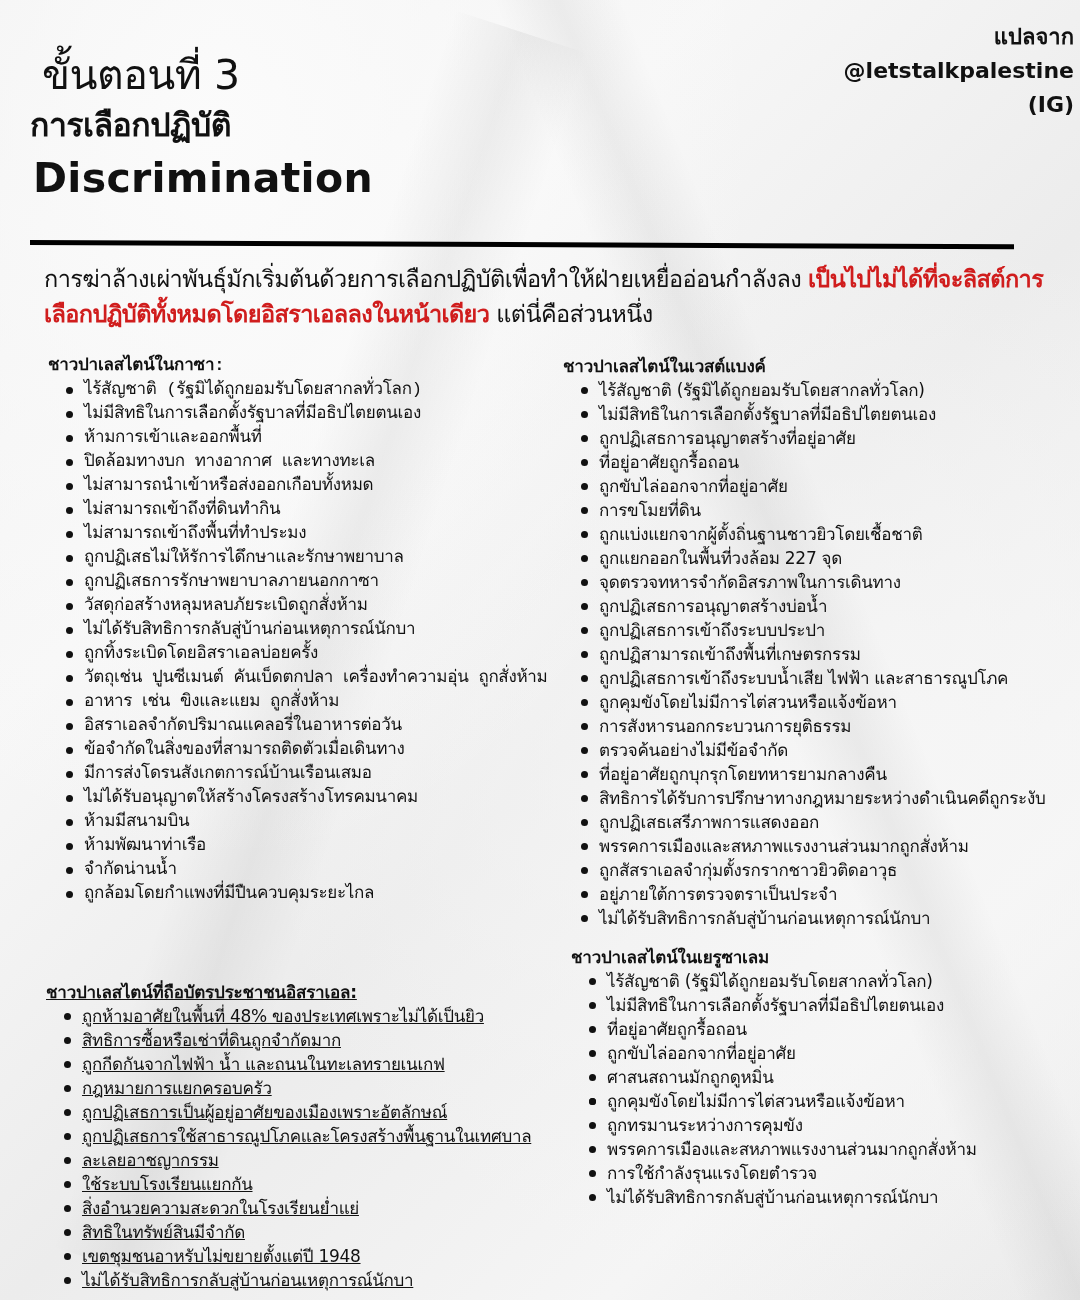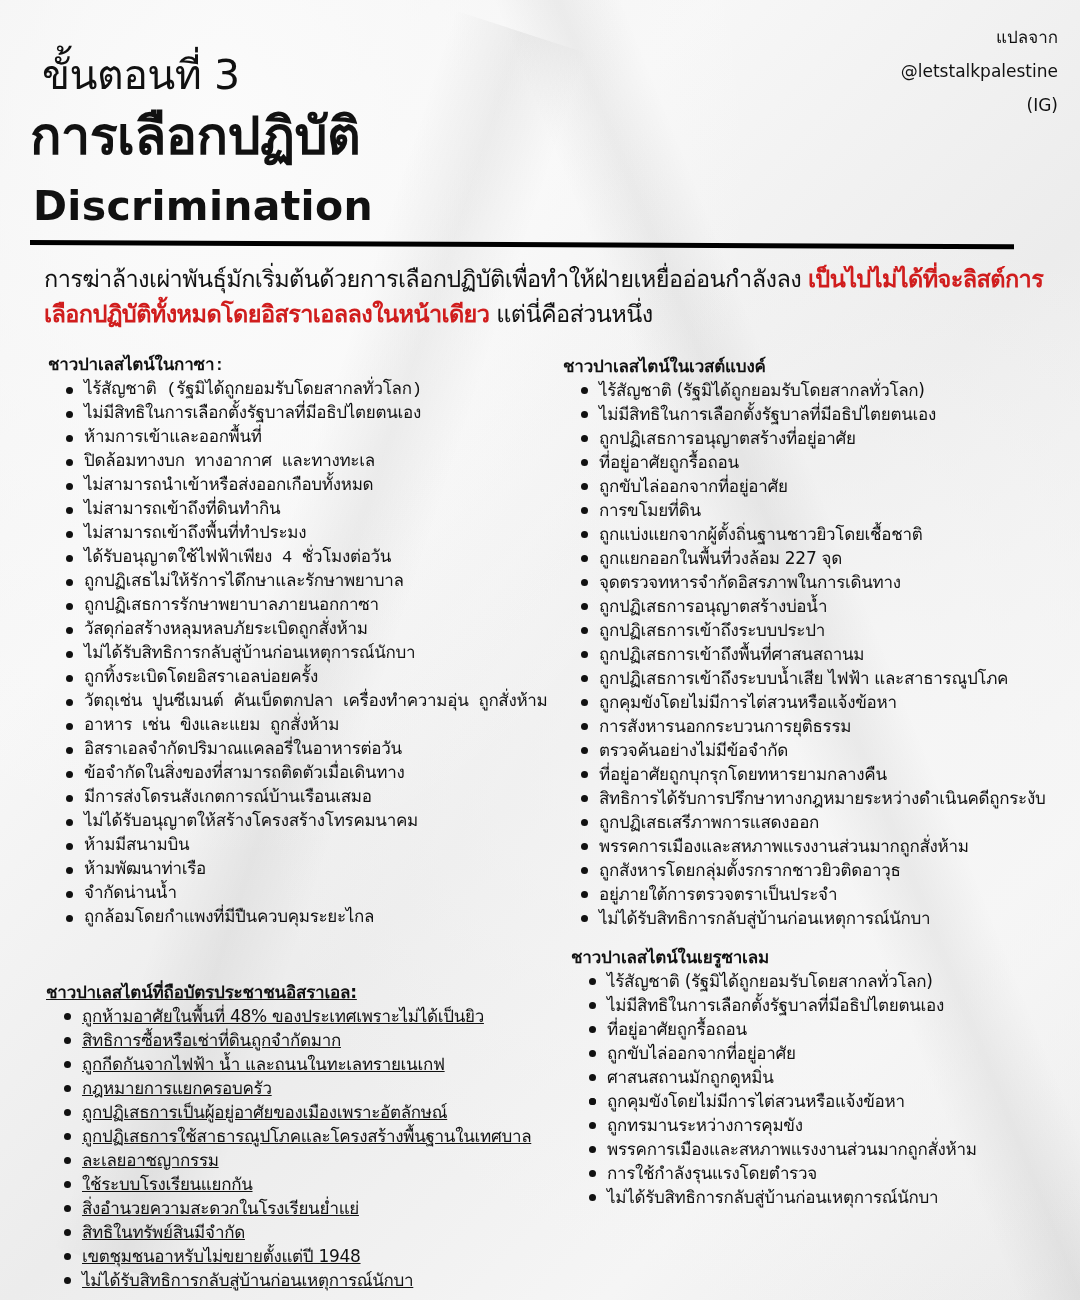--- a/index.html
+++ b/index.html
@@ -12,25 +12,25 @@
       radial-gradient(ellipse at 80% 60%, #f6f6f6 0%, rgba(246,246,246,0) 50%),
       linear-gradient(135deg, #efefef 0%, #f7f7f7 30%, #ececec 55%, #f5f5f5 80%, #eaeaea 100%);
     position: relative;
   }
   .crease {
     position: absolute; pointer-events: none;
     background: linear-gradient(90deg, rgba(0,0,0,0) 0%, rgba(0,0,0,0.05) 50%, rgba(0,0,0,0) 100%);
   }
   .header-left { position: absolute; left: 30px; top: 42px; }
   .step-label { font-size: 41px; font-weight: 400; line-height: 1.05; letter-spacing: -0.5px; margin: 12px; }
-  .main-title { font-size: 52px; font-weight: 700; line-height: 1.05; margin: 4px 0 0 0; letter-spacing: -0.5px; }
-  .sub-title { font-size: 41px; font-weight: 700; line-height: 1.1; margin: 20px 0 0 3px; letter-spacing: 0.3px; }
+  .main-title { font-size: 32px; font-weight: 700; line-height: 1.05; margin: 4px 0 0 0; letter-spacing: -0.5px; }
+  .sub-title { font-size: 41px; font-weight: 700; line-height: 1.1; margin: 13px 0 0 3px; letter-spacing: 0.3px; }
   .credit {
-    position: absolute; right: 22px; top: 20px; text-align: right;
-    font-size: 17px; line-height: 34px; font-weight: 400;
+    position: absolute; right: 6px; top: 20px; text-align: right;
+    font-size: 22px; line-height: 34px; font-weight: 700;
   }
   .divider {
     position: absolute; left: 30px; top: 240px; width: 984px; height: 5px;
     background: #000; transform: rotate(0.25deg); transform-origin: left center;
   }
   .intro {
     position: absolute; left: 44px; top: 262px; width: 1000px;
     font-size: 23.5px; line-height: 35px; letter-spacing: -0.6px;
   }
   .intro .hl { color: #d01d1d; font-weight: 700; }
@@ -72,21 +72,20 @@
 <div class="col" style="left:48px; top:354px;font-family:Liberation Mono, monospace;">
   <div class="section-title"><span class="label">ชาวปาเลสไตน์ในกาซา:</span></div>
   <ul class="items" id="list-0">
       <li><span class="bullet"></span><span>ไร้สัญชาติ (รัฐมิได้ถูกยอมรับโดยสากลทั่วโลก)</span></li>
       <li><span class="bullet"></span><span>ไม่มีสิทธิในการเลือกตั้งรัฐบาลที่มีอธิปไตยตนเอง</span></li>
       <li><span class="bullet"></span><span>ห้ามการเข้าและออกพื้นที่</span></li>
       <li><span class="bullet"></span><span>ปิดล้อมทางบก ทางอากาศ และทางทะเล</span></li>
       <li><span class="bullet"></span><span>ไม่สามารถนำเข้าหรือส่งออกเกือบทั้งหมด</span></li>
       <li><span class="bullet"></span><span>ไม่สามารถเข้าถึงที่ดินทำกิน</span></li>
       <li><span class="bullet"></span><span>ไม่สามารถเข้าถึงพื้นที่ทำประมง</span></li>
-      <li><span class="bullet"></span><span>ได้รับอนุญาตใช้ไฟฟ้าเพียง 4 ชั่วโมงต่อวัน</span></li>
       <li><span class="bullet"></span><span>ถูกปฏิเสธไม่ให้รัการไดึกษาและรักษาพยาบาล</span></li>
       <li><span class="bullet"></span><span>ถูกปฏิเสธการรักษาพยาบาลภายนอกกาซา</span></li>
       <li><span class="bullet"></span><span>วัสดุก่อสร้างหลุมหลบภัยระเบิดถูกสั่งห้าม</span></li>
       <li><span class="bullet"></span><span>ไม่ได้รับสิทธิการกลับสู่บ้านก่อนเหตุการณ์นักบา</span></li>
       <li><span class="bullet"></span><span>ถูกทิ้งระเบิดโดยอิสราเอลบ่อยครั้ง</span></li>
       <li><span class="bullet"></span><span>วัตถุเช่น ปูนซีเมนต์ คันเบ็ดตกปลา เครื่องทำความอุ่น ถูกสั่งห้าม</span></li>
       <li><span class="bullet"></span><span>อาหาร เช่น ขิงและแยม ถูกสั่งห้าม</span></li>
       <li><span class="bullet"></span><span>อิสราเอลจำกัดปริมาณแคลอรี่ในอาหารต่อวัน</span></li>
       <li><span class="bullet"></span><span>ข้อจำกัดในสิ่งของที่สามารถติดตัวเมื่อเดินทาง</span></li>
       <li><span class="bullet"></span><span>มีการส่งโดรนสังเกตการณ์บ้านเรือนเสมอ</span></li>
@@ -123,30 +122,30 @@
       <li><span class="bullet"></span><span>ไม่มีสิทธิในการเลือกตั้งรัฐบาลที่มีอธิปไตยตนเอง</span></li>
       <li><span class="bullet"></span><span>ถูกปฏิเสธการอนุญาตสร้างที่อยู่อาศัย</span></li>
       <li><span class="bullet"></span><span>ที่อยู่อาศัยถูกรื้อถอน</span></li>
       <li><span class="bullet"></span><span>ถูกขับไล่ออกจากที่อยู่อาศัย</span></li>
       <li><span class="bullet"></span><span>การขโมยที่ดิน</span></li>
       <li><span class="bullet"></span><span>ถูกแบ่งแยกจากผู้ตั้งถิ่นฐานชาวยิวโดยเชื้อชาติ</span></li>
       <li><span class="bullet"></span><span>ถูกแยกออกในพื้นที่วงล้อม 227 จุด</span></li>
       <li><span class="bullet"></span><span>จุดตรวจทหารจำกัดอิสรภาพในการเดินทาง</span></li>
       <li><span class="bullet"></span><span>ถูกปฏิเสธการอนุญาตสร้างบ่อน้ำ</span></li>
       <li><span class="bullet"></span><span>ถูกปฏิเสธการเข้าถึงระบบประปา</span></li>
-      <li><span class="bullet"></span><span>ถูกปฏิเสธการเข้าถึงพื้นที่ศาสนสถานม</span></li>
+      <li><span class="bullet"></span><span>ถูกปฏิสามารถเข้าถึงพื้นที่เกษตรกรรม</span></li>
       <li><span class="bullet"></span><span>ถูกปฏิเสธการเข้าถึงระบบน้ำเสีย ไฟฟ้า และสาธารณูปโภค</span></li>
       <li><span class="bullet"></span><span>ถูกคุมขังโดยไม่มีการไต่สวนหรือแจ้งข้อหา</span></li>
       <li><span class="bullet"></span><span>การสังหารนอกกระบวนการยุติธรรม</span></li>
       <li><span class="bullet"></span><span>ตรวจค้นอย่างไม่มีข้อจำกัด</span></li>
       <li><span class="bullet"></span><span>ที่อยู่อาศัยถูกบุกรุกโดยทหารยามกลางคืน</span></li>
       <li><span class="bullet"></span><span>สิทธิการได้รับการปรึกษาทางกฎหมายระหว่างดำเนินคดีถูกระงับ</span></li>
       <li><span class="bullet"></span><span>ถูกปฏิเสธเสรีภาพการแสดงออก</span></li>
       <li><span class="bullet"></span><span>พรรคการเมืองและสหภาพแรงงานส่วนมากถูกสั่งห้าม</span></li>
-      <li><span class="bullet"></span><span>ถูกสังหารโดยกลุ่มตั้งรกรากชาวยิวติดอาวุธ</span></li>
+      <li><span class="bullet"></span><span>ถูกสัสราเอลจำกุ่มตั้งรกรากชาวยิวติดอาวุธ</span></li>
       <li><span class="bullet"></span><span>อยู่ภายใต้การตรวจตราเป็นประจำ</span></li>
       <li><span class="bullet"></span><span>ไม่ได้รับสิทธิการกลับสู่บ้านก่อนเหตุการณ์นักบา</span></li>
     </ul>
 </div>
 
 <div class="col" style="left:571px; top:945px; width:490px;">
   <div class="section-title"><span class="label">ชาวปาเลสไตน์ในเยรูซาเลม</span></div>
   <ul class="items" id="list-3">
       <li><span class="bullet"></span><span>ไร้สัญชาติ (รัฐมิได้ถูกยอมรับโดยสากลทั่วโลก)</span></li>
       <li><span class="bullet"></span><span>ไม่มีสิทธิในการเลือกตั้งรัฐบาลที่มีอธิปไตยตนเอง</span></li>

